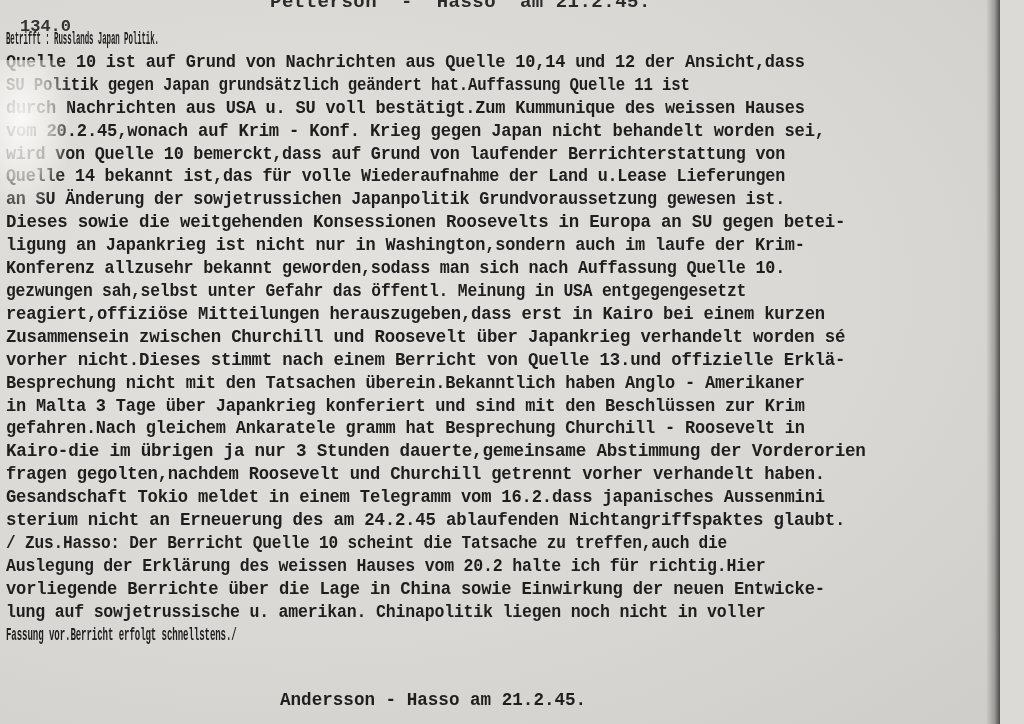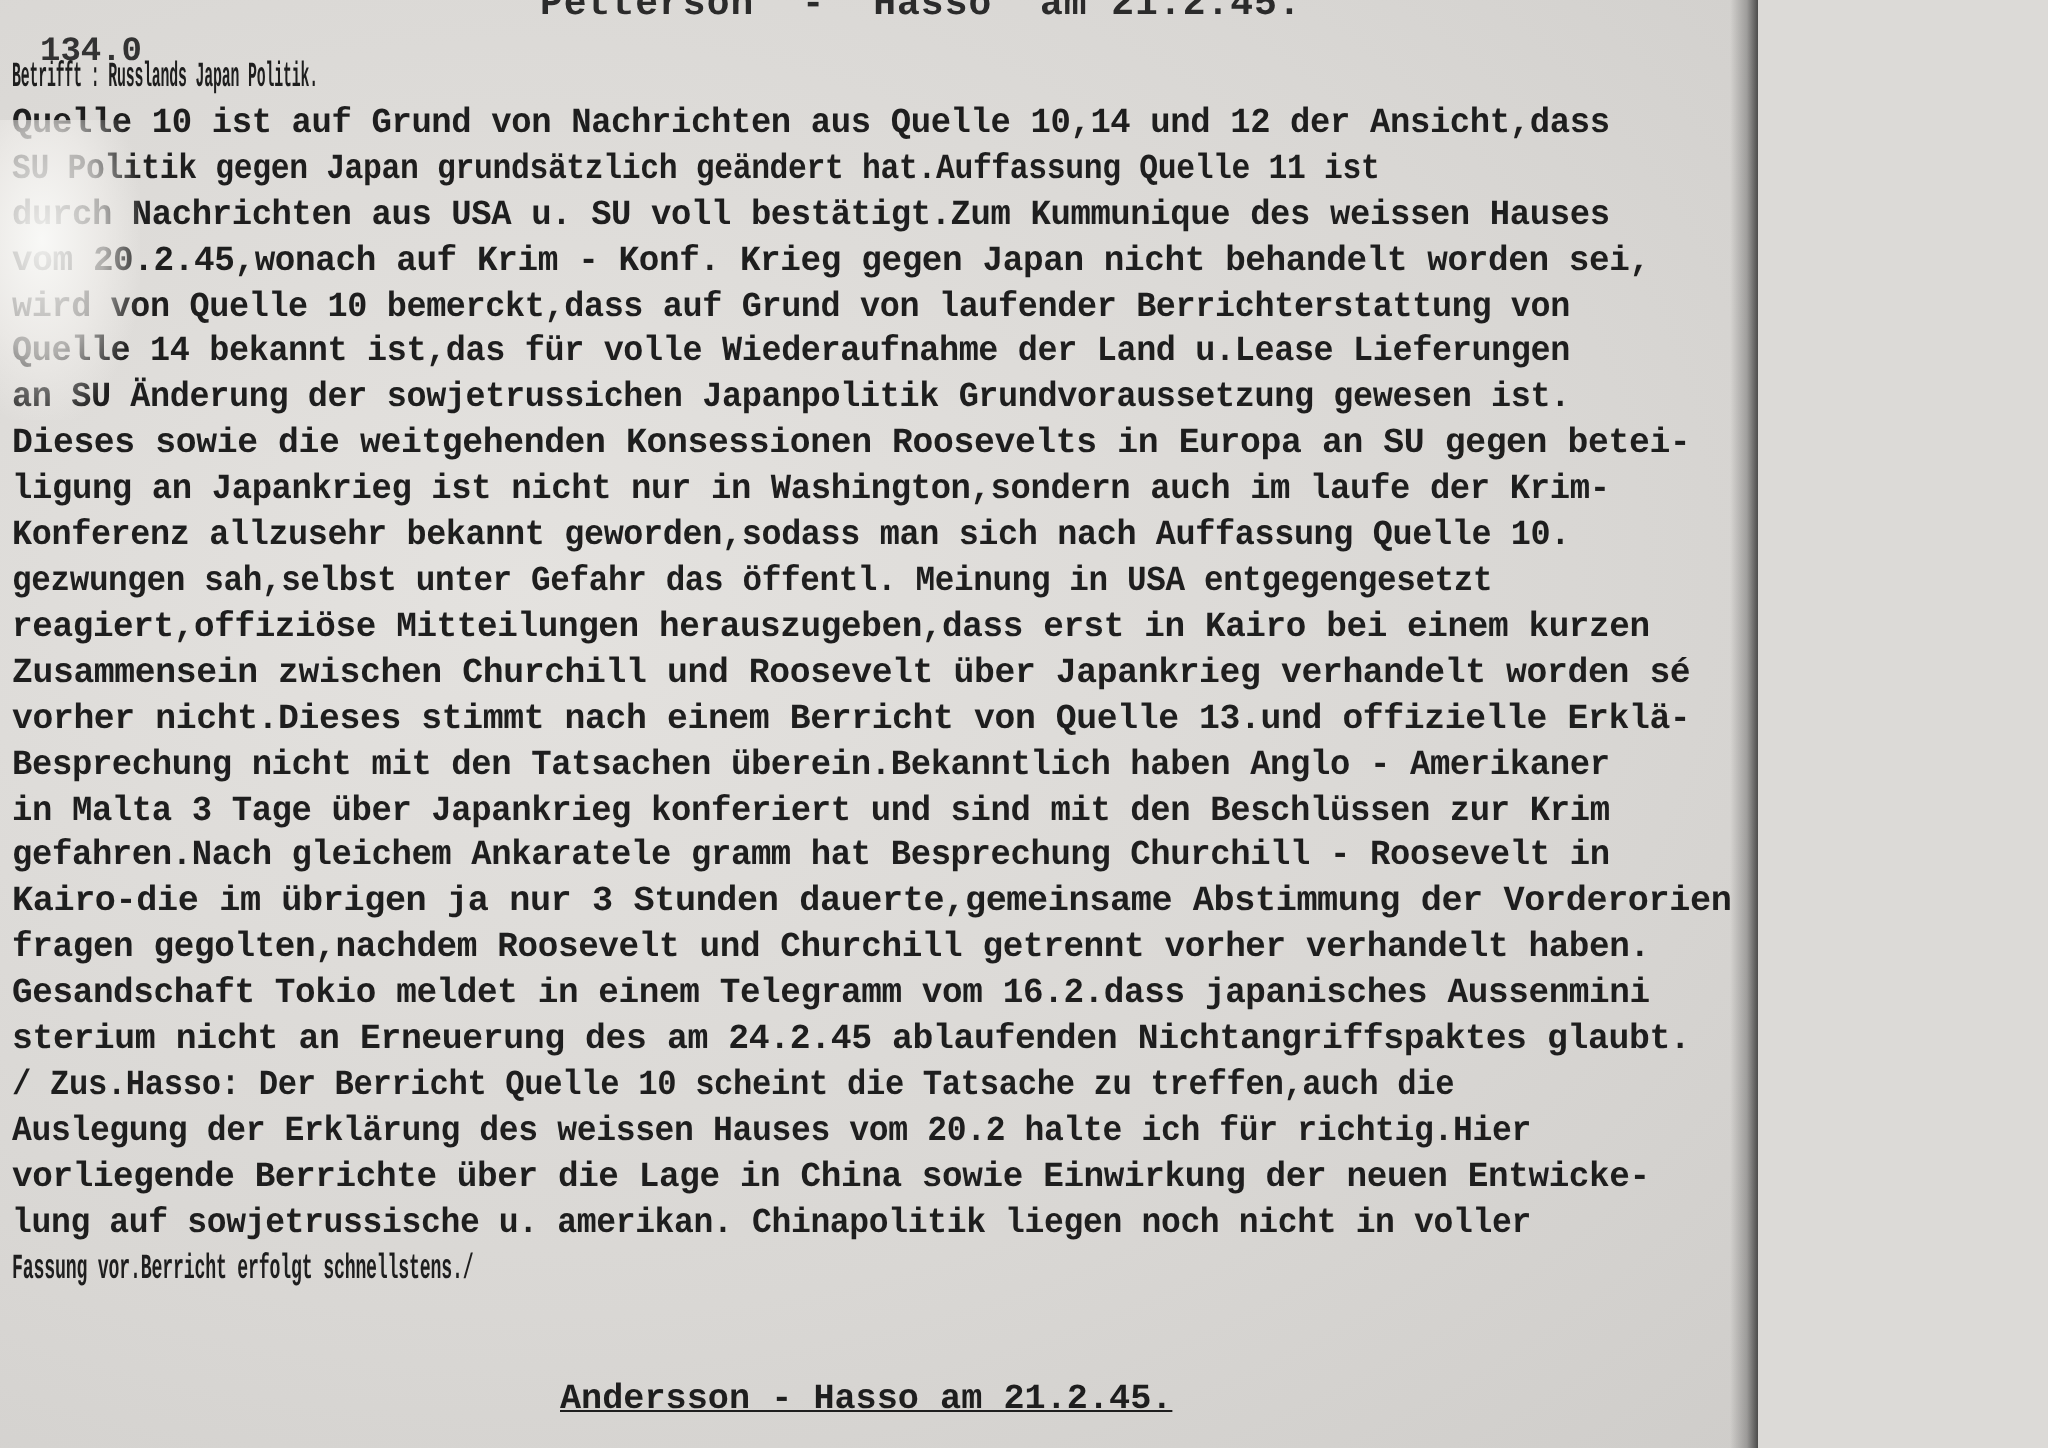--- a/index.html
+++ b/index.html
@@ -1,21 +1,21 @@
 <!DOCTYPE html>
 <html><head>
   <meta charset="utf-8">
   <style>
     html, body { margin:0; padding:0; }
     body {
       width:1024px; height:724px; overflow:hidden;
       background:#dcdad7;
     }
     .page {
-      position:relative; width:879px; height:724px;
+      position:relative; width:1000px; height:724px;
       background: radial-gradient(ellipse at 30% 40%, #e4e2df 0%, #d9d7d4 60%, #cfcdca 100%);
       overflow:hidden;
     }
     .edge-right {
       position:absolute; right:0; top:0; width:14px; height:724px;
       background: linear-gradient(to right, rgba(0,0,0,0) 0%, rgba(60,60,60,0.35) 60%, rgba(20,20,20,0.7) 100%);
     }
     .smudge {
       position:absolute; left:0; top:60px; width:70px; height:150px;
       background: radial-gradient(ellipse at 30% 40%, rgba(250,250,248,0.95) 0%, rgba(240,238,235,0.7) 45%, rgba(220,218,215,0) 75%);
@@ -33,21 +33,21 @@
     .lines {
       position:absolute; left:6px; top:28px; width:1000px;
       font-family:"Liberation Mono", monospace; font-weight:bold;
       font-size:17.6px; line-height:22.9px; color:#1e1e1e;
       letter-spacing:-0.2px;
     }
     .line { white-space:pre; transform-origin:left center; }
     .sig {
       position:absolute; left:280px; top:690px;
       font-family:"Liberation Mono", monospace; font-weight:bold;
-      font-size:17.6px; color:#1e1e1e; white-space:pre;text-decoration:underline;
+      font-size:17.6px; color:#1e1e1e; white-space:pre;
     }
   </style>
 </head>
 <body>
 
 <div class="page">
   <div class="top-cut">Petterson  -  Hasso  am 21.2.45.</div>
   <div class="ref">134.0</div>
 
   <div class="lines">

